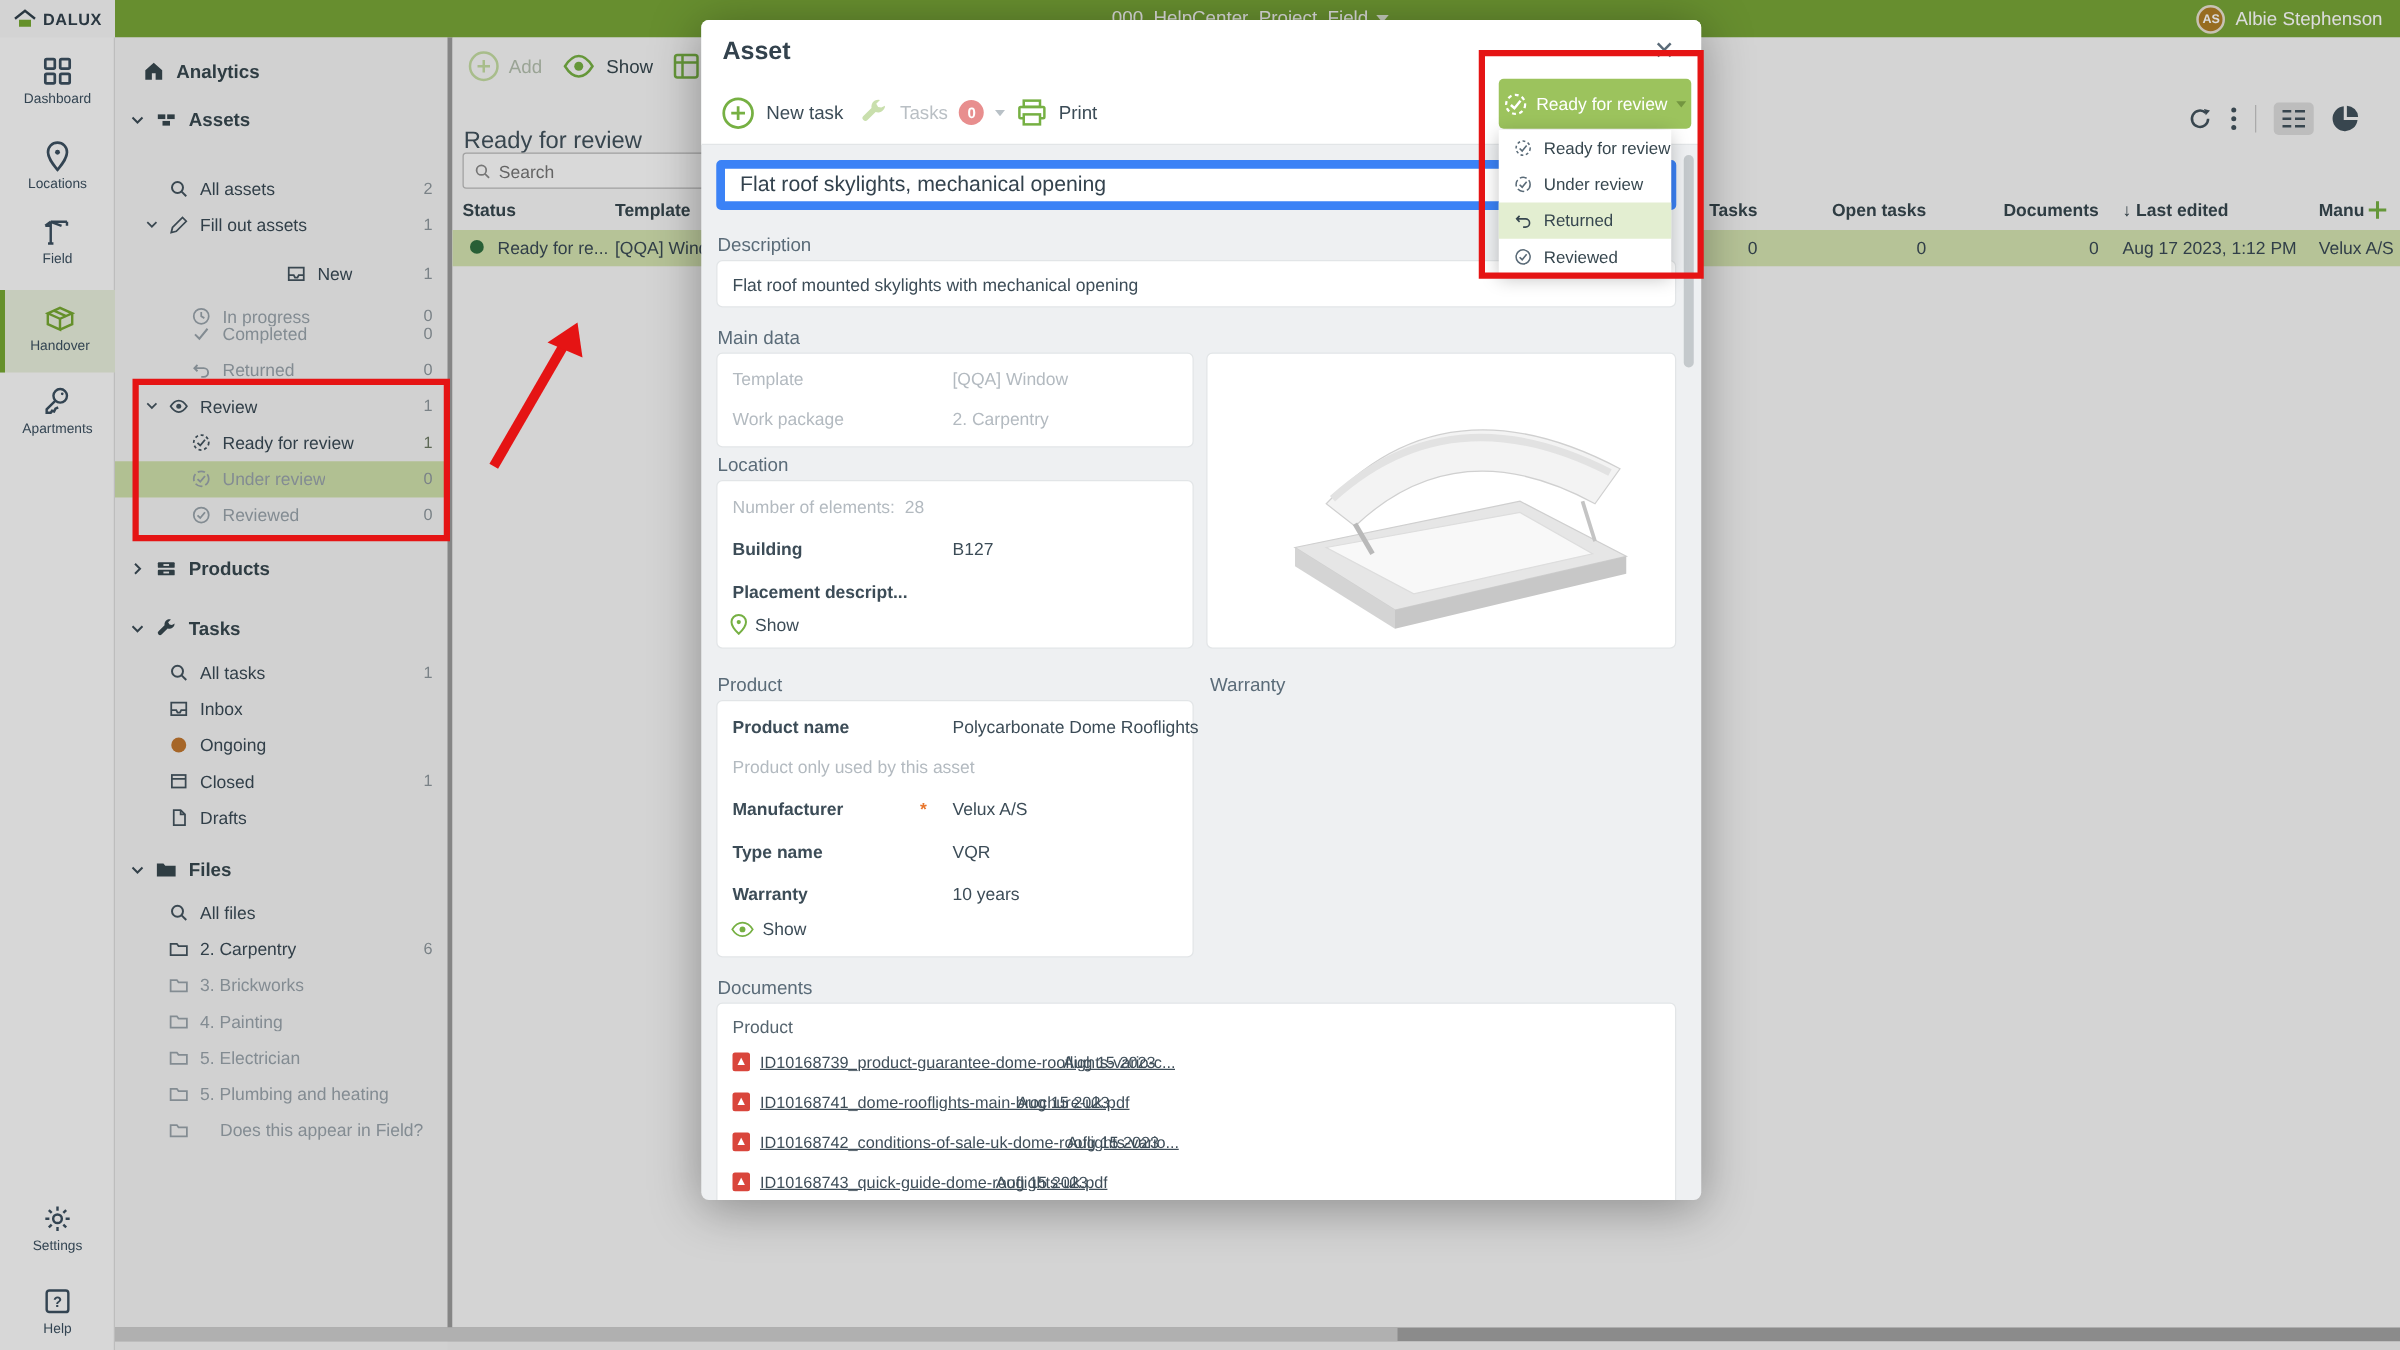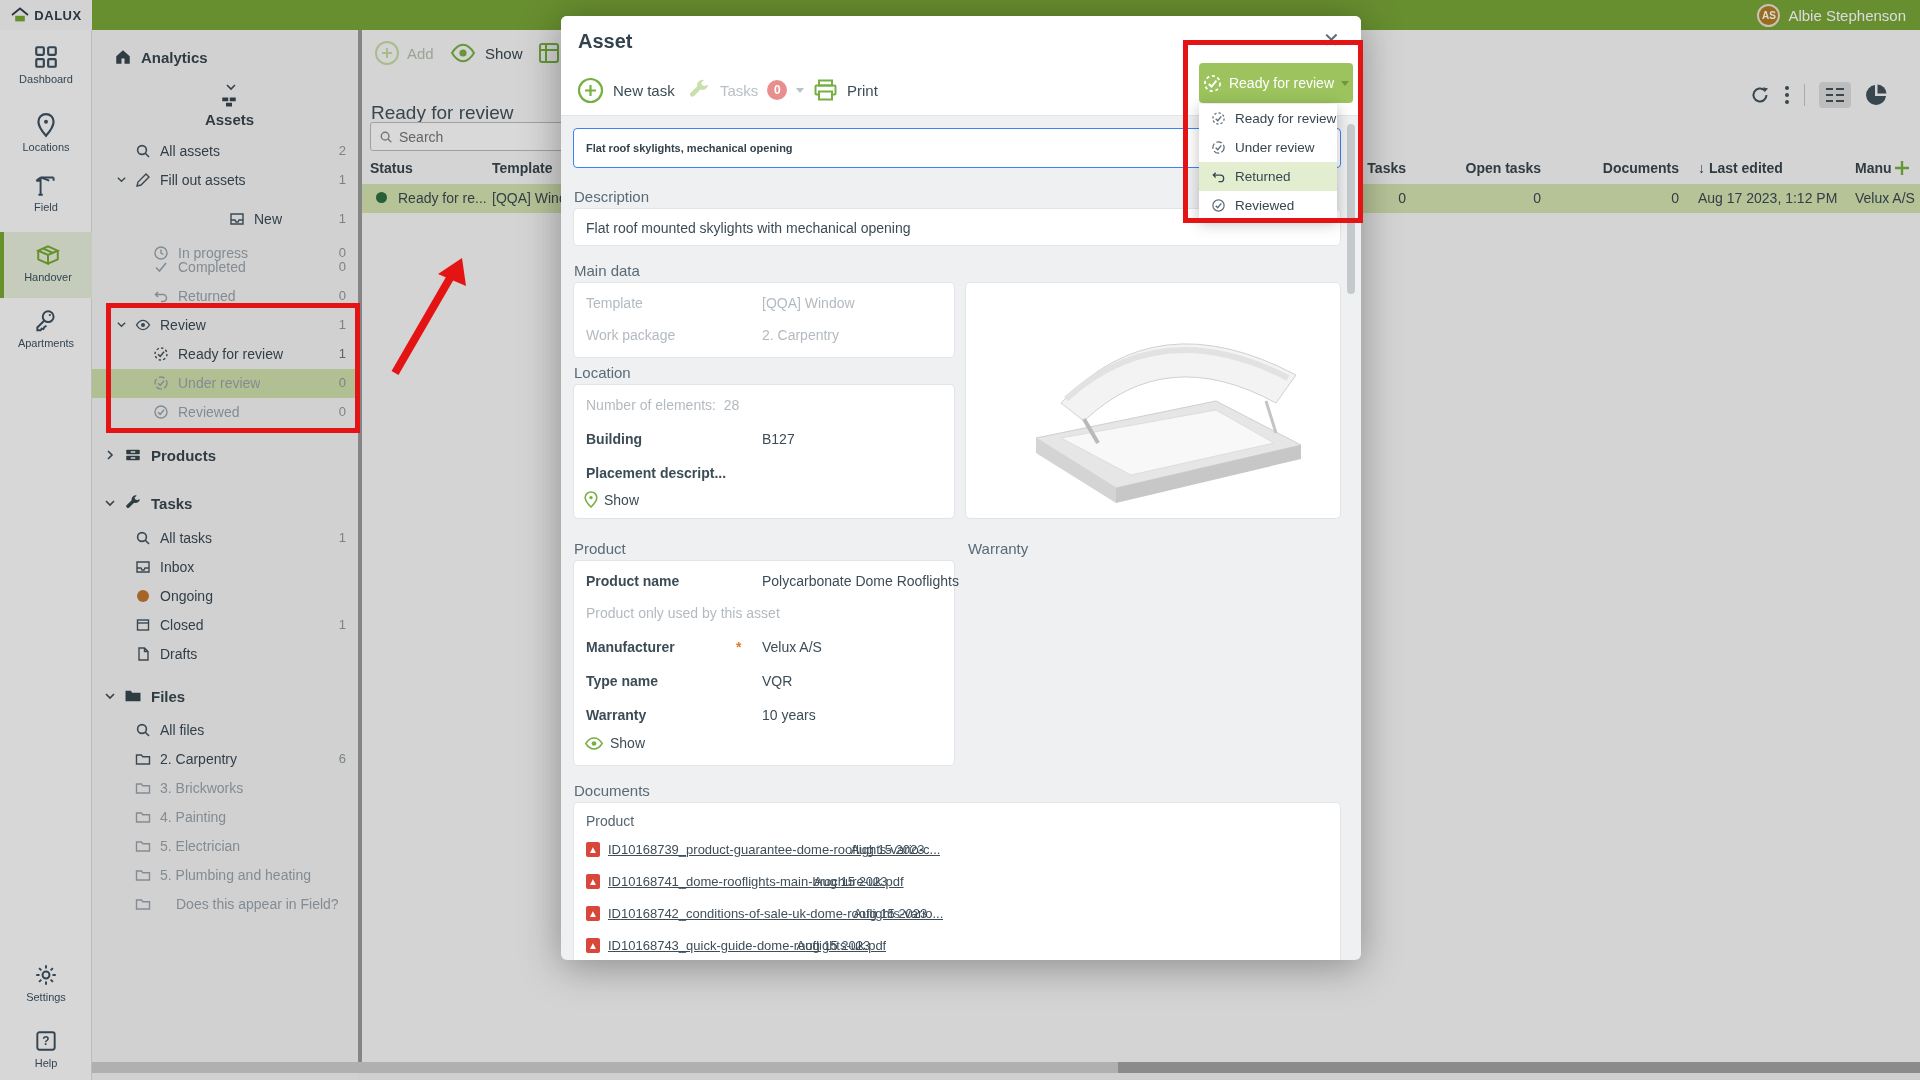--- a/index.html
+++ b/index.html
@@ -82,41 +82,42 @@
   .mitem.hl{background:#e3eed1;}
 
   
   .mcard{position:absolute;background:#fff;border:1px solid #e2e5e7;border-radius:5px;}
   .msect{position:absolute;font-size:15px;color:#5a6b78;}
   .frow{position:absolute;font-size:14px;color:#3c4c57;white-space:nowrap;}
   .flabel{font-weight:bold;}
   .fmuted{color:#b3bac0;}
   .showlink{display:flex;align-items:center;gap:6px;font-size:14px;color:#3c4c57;position:absolute;}
   .req{color:#E8762C;font-weight:bold;}
-  #assetname{left:12px;top:112px;width:768px;height:40px;position:absolute;background:#fff;border:1px solid #3b82f6;border-radius:4px;display:flex;align-items:center;padding-left:12px;font-size:11px;font-weight:bold;color:#33424d;}
+  #assetname{left:12px;top:112px;width:768px;height:40px;position:absolute;background:#fff;border:7px solid #3b82f6;border-radius:4px;display:flex;align-items:center;padding-left:12px;font-size:17px;font-weight:normal;color:#33424d;}
 
   .doclink{font-size:13px;color:#3f4e59;text-decoration:underline;white-space:nowrap;overflow:hidden;max-width:560px;}
   .docdate{position:absolute;right:16px;font-size:13px;color:#3f4e59;}
   .docrow{position:absolute;left:12px;display:flex;align-items:center;gap:8px;height:20px;}
   .pdfic{width:14px;height:15px;background:#D9463C;border-radius:2px;color:#fff;font-size:10px;font-weight:bold;display:flex;align-items:center;justify-content:center;flex:0 0 14px;}
 
   #modal-vscroll{left:786px;top:104px;width:8px;height:930px;position:absolute;}
   #modal-vscroll .thumb{left:0;top:4px;width:8px;height:170px;border-radius:4px;background:#c4c9cc;position:absolute;}
 
   
   .annobox{position:absolute;border:5px solid #E51414;z-index:200;pointer-events:none;}
   #annoarrow{position:absolute;left:370px;top:240px;z-index:200;pointer-events:none;}
   svg{display:block;}
 </style>
 </head>
 <body>
 
 <div id="app">
 
   <div id="topbar" class="abs">
+    <div class="ptitle abs"><span>000_HelpCenter_Project_Field</span><span class="caret-w"></span></div>
     <div id="userbox">
       <div id="avatar">AS</div>
       <div id="username">Albie Stephenson</div>
     </div>
   </div>
 
   <div id="rail" class="abs">
     <div id="logo" class="abs">
       <svg width="20" height="16" viewBox="0 0 24 20">
           <path d="M2 10 L12 2 L22 10" fill="none" stroke="#31414c" stroke-width="2.4"></path>
@@ -201,21 +202,21 @@
     <div class="srow selected" style="top:339px;left:0;width:266px;"></div>
   </div>
 
   <div class="shead" style="top:42px;">
     <svg class="hicon" style="margin-left:22px;" viewBox="0 0 24 24">
         <path d="M3 11 L12 3 L21 11 V21 H14 V14 H10 V21 H3 Z" fill="#37474f"></path>
       </svg>
     <span class="htext">Analytics</span>
   </div>
 
-  <div class="shead" style="top:81px;flex-direction:column;">
+  <div class="shead" style="top:81px;">
     <svg class="chev" viewBox="0 0 12 12">
         <polyline points="2,4 6,8 10,4" fill="none" stroke="#3c4c57" stroke-width="1.6"></polyline>
       </svg>
     <svg class="hicon" viewBox="0 0 24 24">
         <g fill="#37474f">
           <rect x="3" y="6" width="8" height="5"></rect>
           <rect x="13" y="6" width="8" height="5"></rect>
           <rect x="8" y="13" width="8" height="5"></rect>
         </g>
       </svg>

